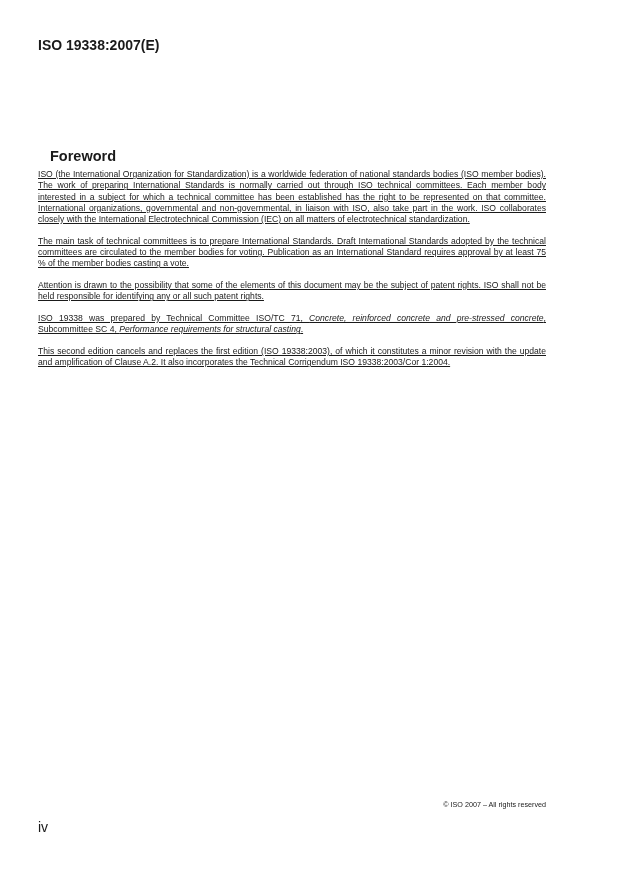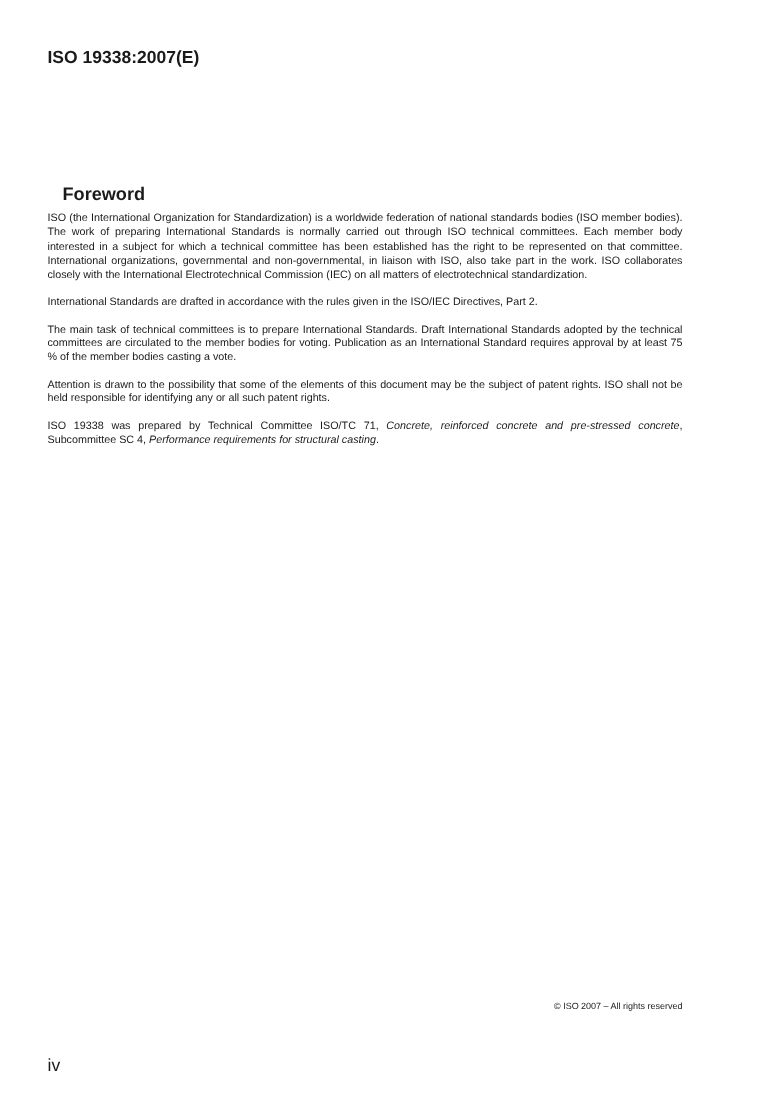--- a/index.html
+++ b/index.html
@@ -1,34 +1,34 @@
 <!DOCTYPE html>
 <html><head>
 <meta charset="utf-8">
 <style>
   html, body { margin: 0; padding: 0; background: #ffffff; }
   body { width: 619px; height: 877px; position: relative; overflow: hidden;
          font-family: "Liberation Sans", sans-serif; color: #1a1a1a; }
   .header { position: absolute; left: 38px; top: 37px; font-size: 14px; font-weight: bold; }
   .title { position: absolute; left: 38px; top: 136px; font-size: 14.5px; font-weight: bold; margin: 12px; }
   .body { position: absolute; left: 38px; top: 169px; width: 508px; }
-  .body p { margin: 0 0 10.5px 0; font-size: 8.6px; line-height: 11.25px; text-align: justify; }
-  .footer-left { position: absolute; left: 38px; top: 844px; font-size: 14px; }
+  .body p { margin: 0 0 10.5px 0; font-size: 8.6px; line-height: 11.25px; text-align: justify; text-decoration: underline; }
+  .footer-left { position: absolute; left: 38px; top: 819px; font-size: 14px; }
   .footer-right { position: absolute; right: 73px; top: 800px; font-size: 7.2px; }
   i { font-style: italic; }
 </style>
 </head>
 <body>
 
 <div class="header">ISO 19338:2007(E)</div>
 
 <h1 class="title">Foreword</h1>
 
 <div class="body">
   <p>ISO (the International Organization for Standardization) is a worldwide federation of national standards bodies (ISO member bodies). The work of preparing International Standards is normally carried out through ISO technical committees. Each member body interested in a subject for which a technical committee has been established has the right to be represented on that committee. International organizations, governmental and non-governmental, in liaison with ISO, also take part in the work. ISO collaborates closely with the International Electrotechnical Commission (IEC) on all matters of electrotechnical standardization.</p>
-  <p>International Standards are drafted in accordance with the rules given in the ISO/IEC Directives, Part 2.</p>
   <p>The main task of technical committees is to prepare International Standards. Draft International Standards adopted by the technical committees are circulated to the member bodies for voting. Publication as an International Standard requires approval by at least 75 % of the member bodies casting a vote.</p>
   <p>Attention is drawn to the possibility that some of the elements of this document may be the subject of patent rights. ISO shall not be held responsible for identifying any or all such patent rights.</p>
   <p><span>ISO 19338 was prepared by Technical Committee ISO/TC 71, </span><i>Concrete, reinforced concrete and pre-stressed concrete</i><span>, Subcommittee SC 4, </span><i>Performance requirements for structural casting</i><span>.</span></p>
+  <p>This second edition cancels and replaces the first edition (ISO 19338:2003), of which it constitutes a minor revision with the update and amplification of Clause A.2. It also incorporates the Technical Corrigendum ISO 19338:2003/Cor 1:2004.</p>
 </div>
 
 <div class="footer-left">iv</div>
 <div class="footer-right">© ISO 2007 – All rights reserved</div>
 
 </body></html>

